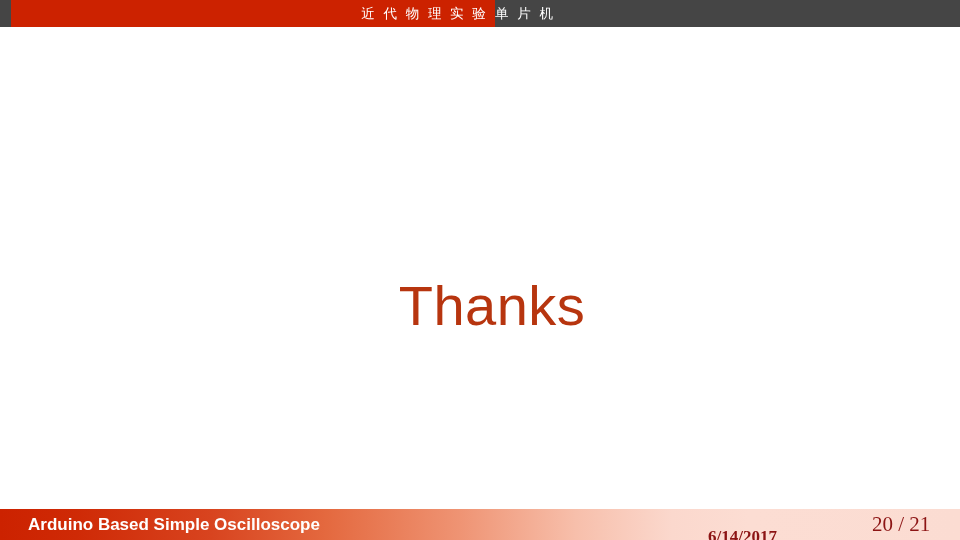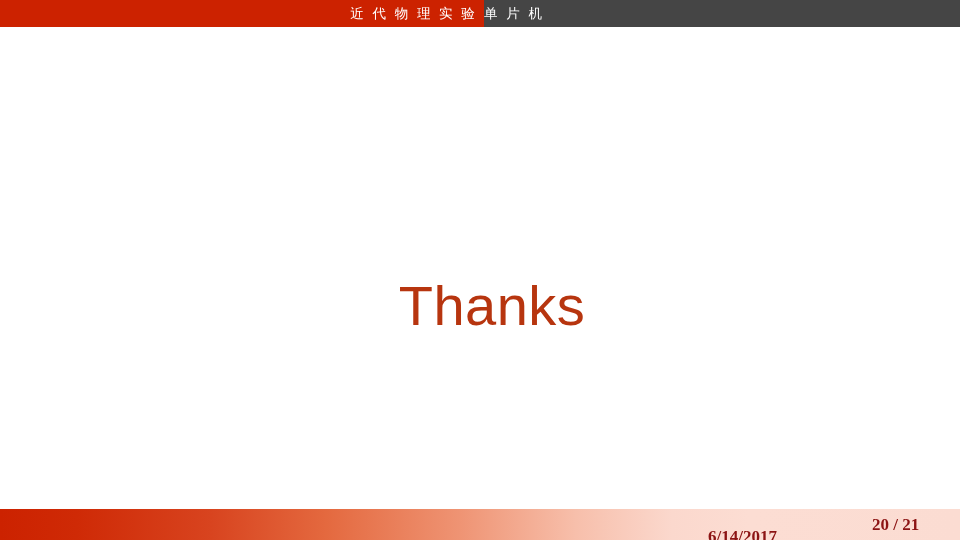--- a/index.html
+++ b/index.html
@@ -34,20 +34,21 @@
   }
   #nav-section-active {
     background: #cc2200;
     height: 27px;
     width: 484px;
     box-sizing: border-box;
     display: flex;
     align-items: center;
     justify-content: flex-end;
     padding-right: 7px;
+    margin-left: 11px;
   }
   #nav-section-current {
     height: 27px;
     display: flex;
     align-items: center;
     padding-left: 0;
   }
   .nav-label {
     color: #ffffff;
     font-size: 13.5px;
@@ -124,22 +125,22 @@
     font-family: "Liberation Serif", serif;
     white-space: nowrap;
   }
   #footer-page-number {
     position: absolute;
     left: 872px;
     top: 0;
     height: 31px;
     line-height: 31px;
     color: #8c1414;
-    font-size: 17px;
-    font-weight: bold;
+    font-size: 21px;
+    font-weight: normal;
     font-family: "Liberation Serif", serif;
     white-space: nowrap;
   }
 </style>
 </head>
 <body>
 
 <div id="slide">
 
   <div id="header-bar">
@@ -149,17 +150,18 @@
     <div id="nav-section-current">
       <span class="nav-label">单 片 机</span>
     </div>
   </div>
 
   <div id="content-area">
     <div id="thanks-title">Thanks</div>
   </div>
 
   <div id="footer-bar">
+    <span id="footer-deck-title">Arduino Based Simple Oscilloscope</span>
     <span id="footer-date">6/14/2017</span>
     <span id="footer-page-number">20 / 21</span>
   </div>
 
 </div>
 
 </body></html>

